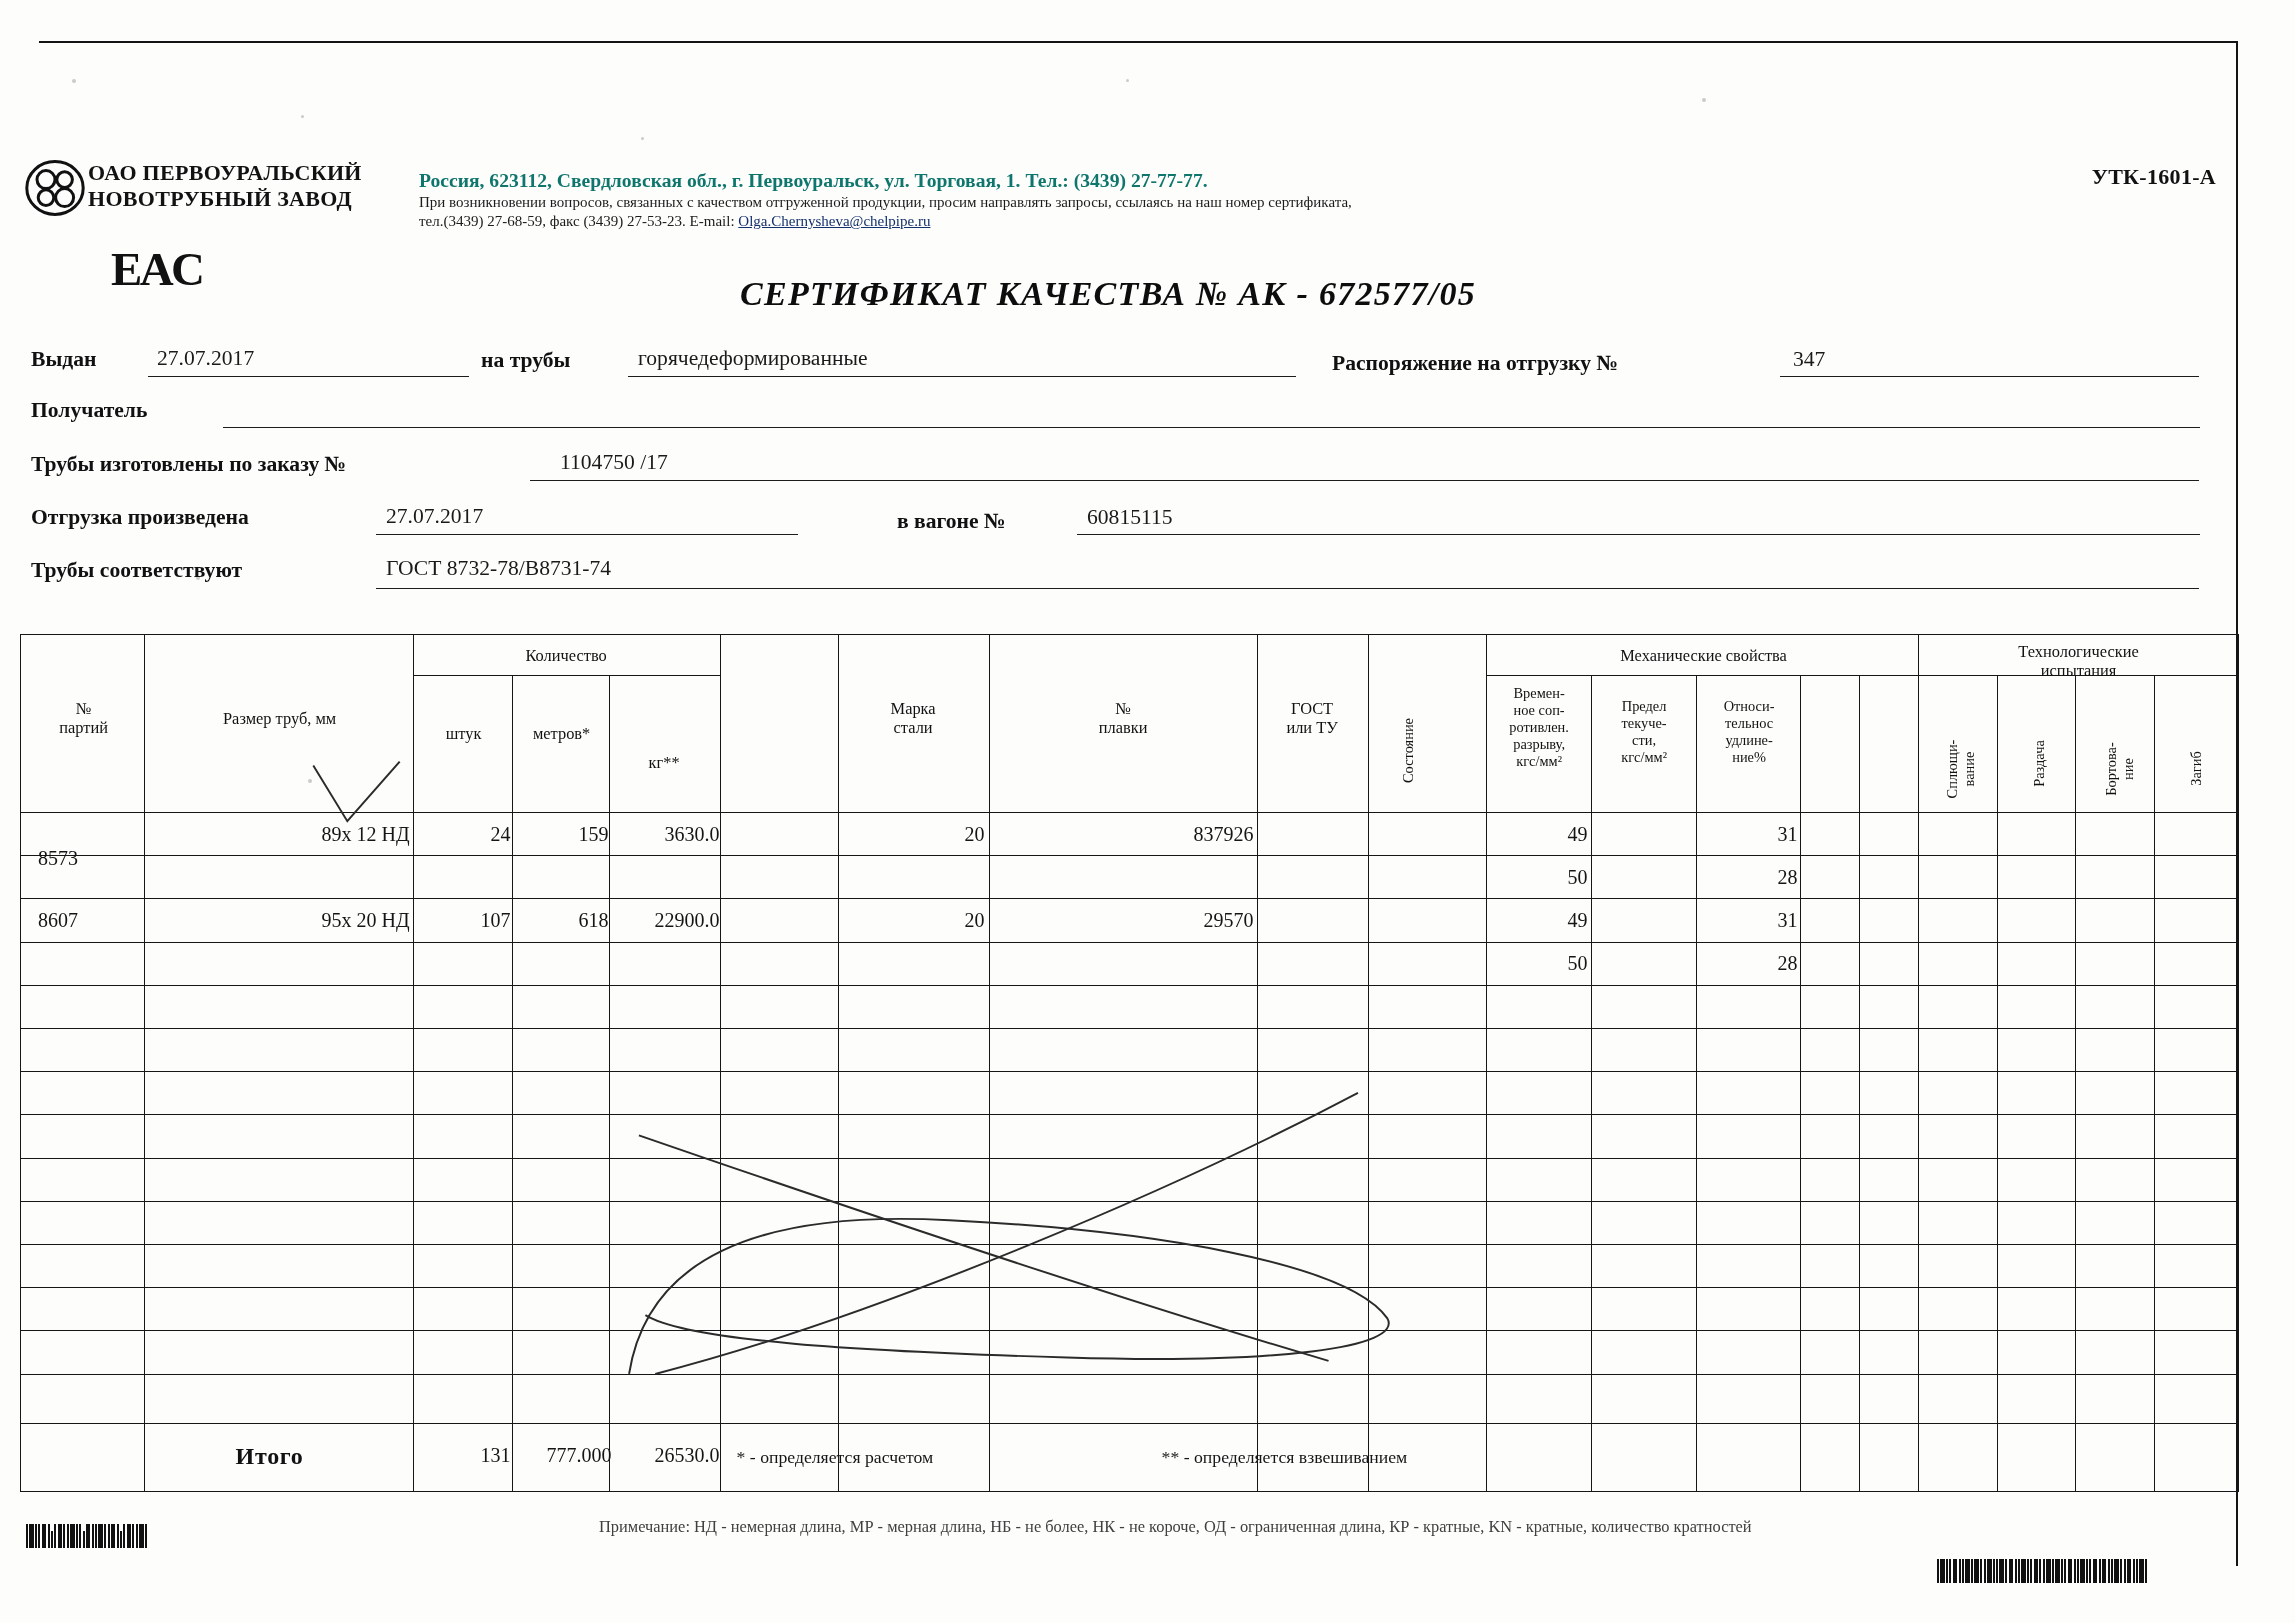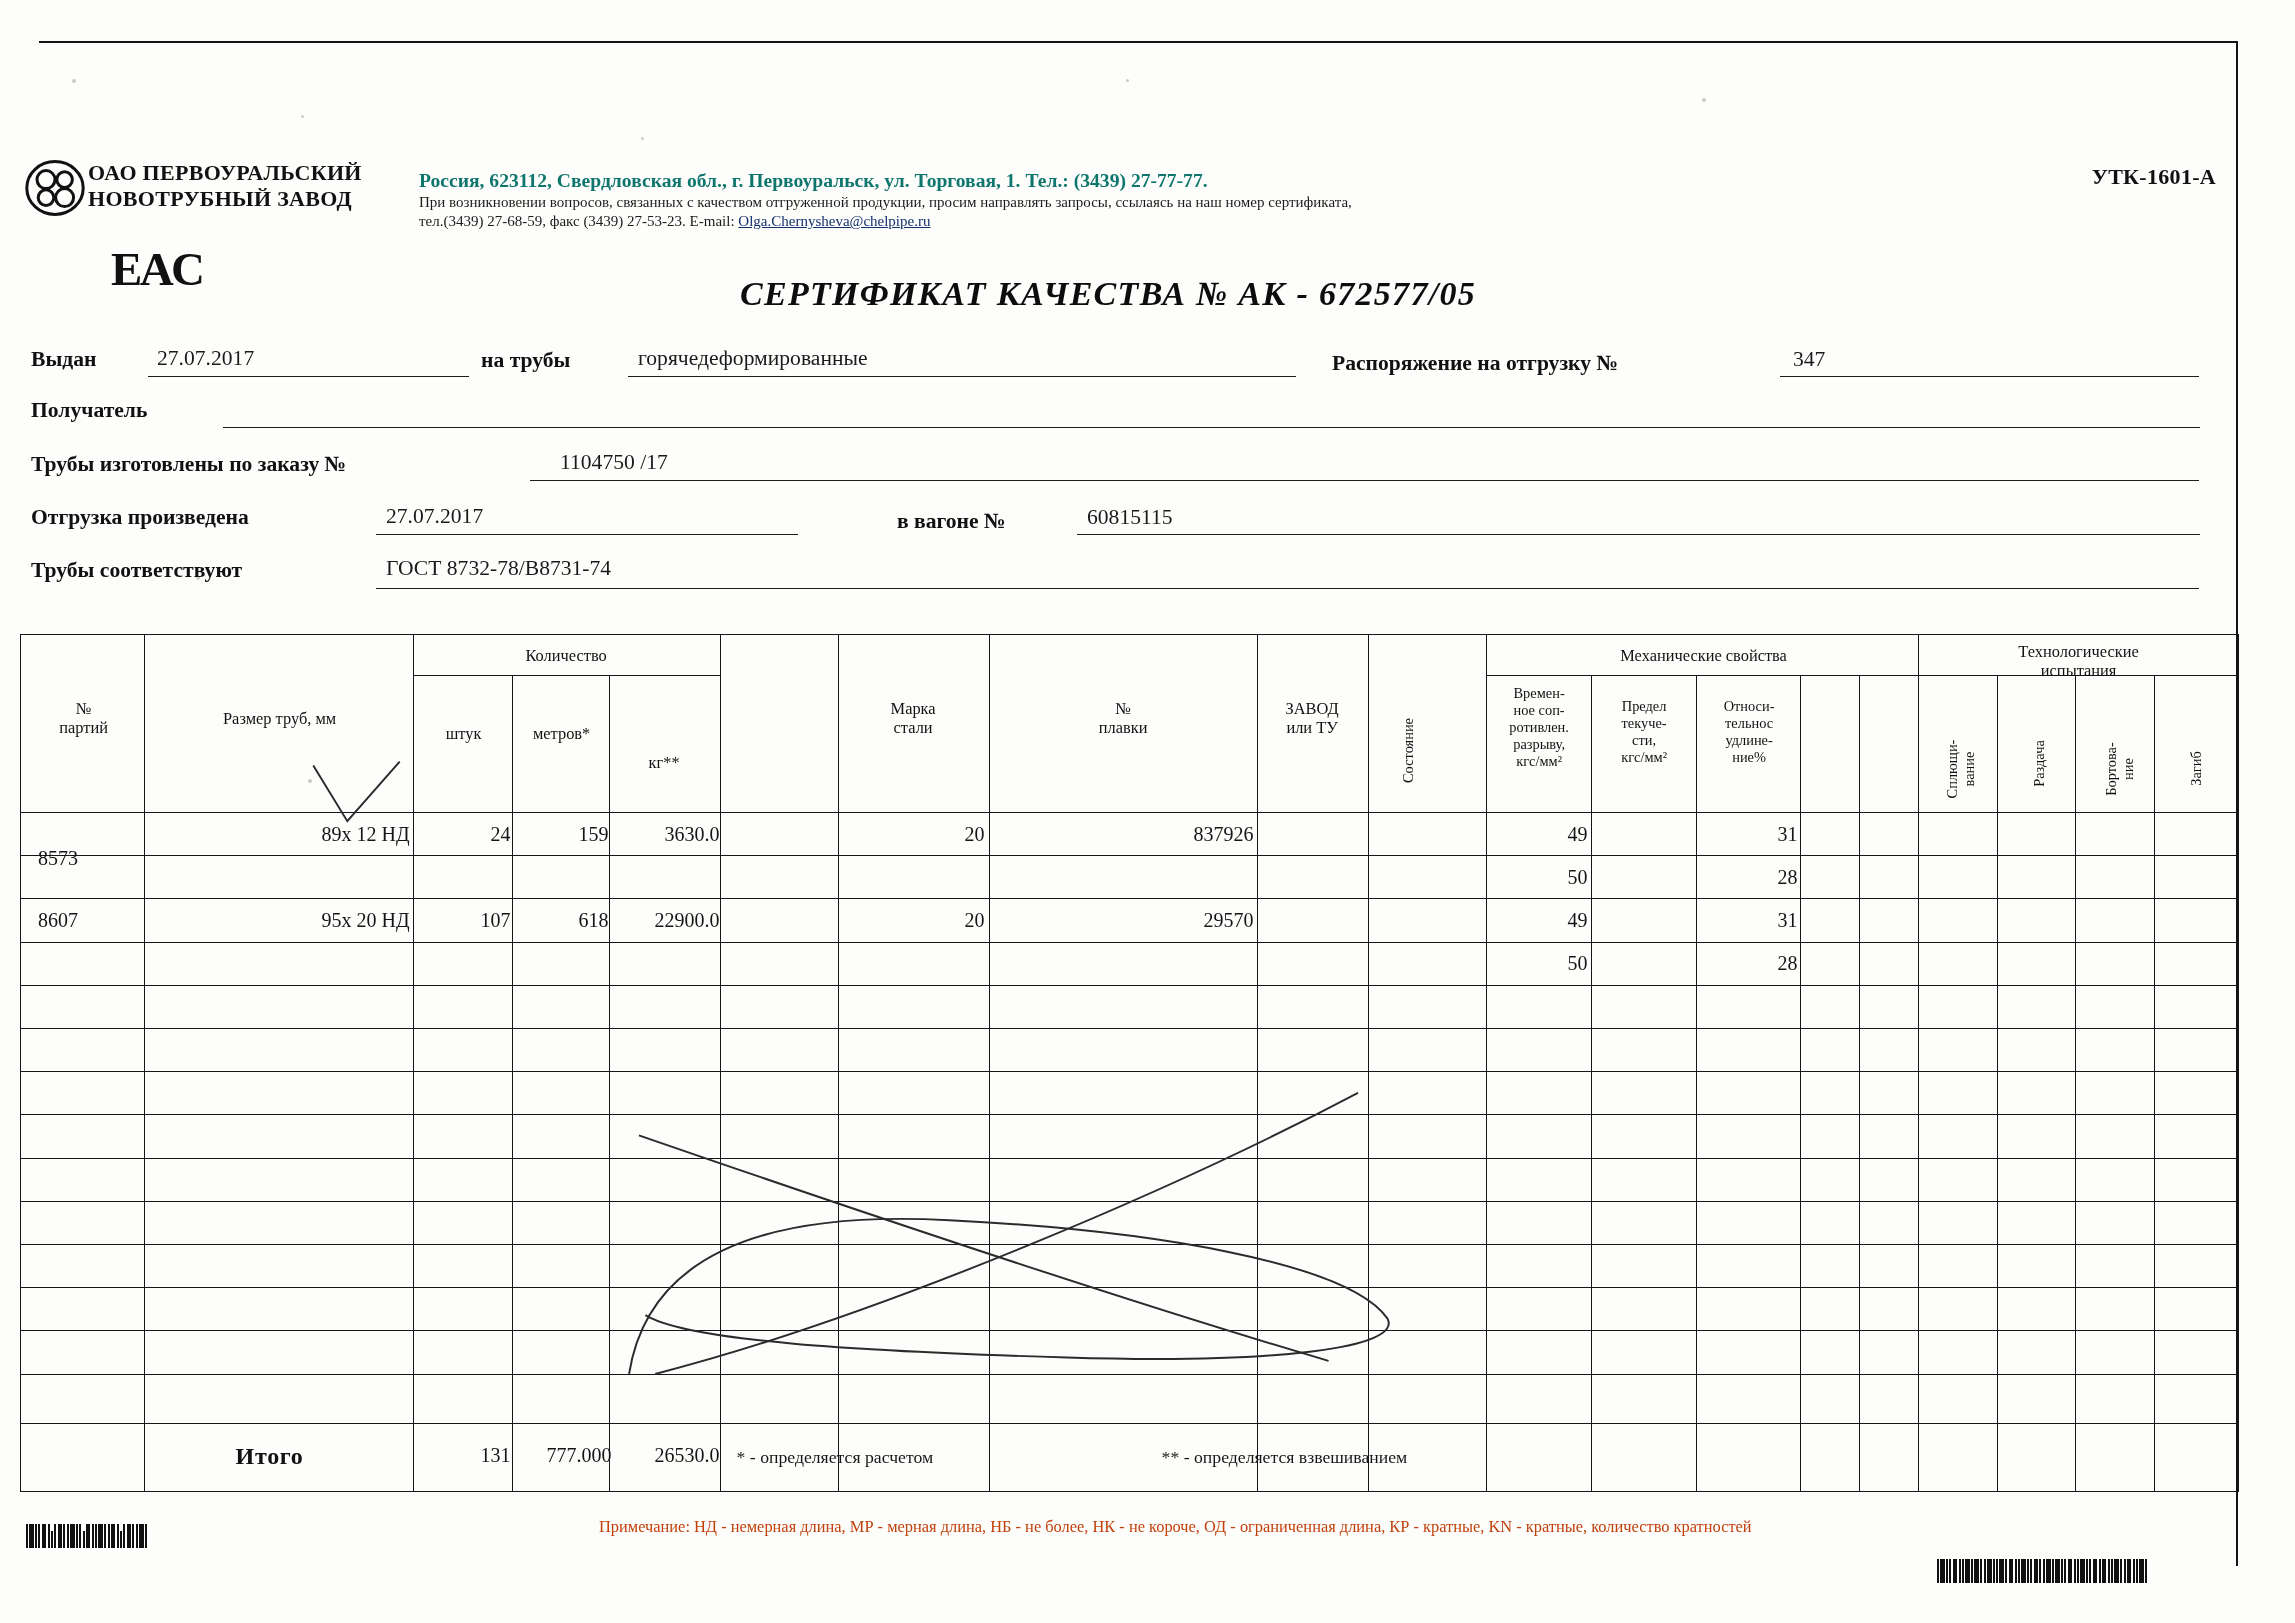--- a/index.html
+++ b/index.html
@@ -35,21 +35,21 @@
   
   .tbl{position:absolute;left:19.6px;top:634px;width:2219px;height:871px;}
   .cellv{position:absolute;width:1.3px;background:#161616;}
   .cellh{position:absolute;height:1.3px;background:#161616;}
   .th{position:absolute;text-align:center;font-size:16.4px;line-height:19px;color:#121212;}
   .th.sm{font-size:14.4px;line-height:17px;}
   .th.rot{transform-origin:center center;white-space:nowrap;}
   .td{position:absolute;text-align:right;font-size:20px;color:#151515;white-space:nowrap;}
   .total-lbl{position:absolute;font-weight:bold;font-size:24px;color:#111;letter-spacing:0.7px;}
   .note{position:absolute;font-size:17.7px;color:#161616;}
-  .footnote{position:absolute;font-size:16.4px;color:#c2410c;}
+  .footnote{position:absolute;font-size:16.4px;color:#404040;}
 
   
   .scribble{position:absolute;pointer-events:none;}
   .barcode{position:absolute;display:flex;align-items:flex-end;gap:1.3px;}
   .barcode i{display:block;background:#111;width:2px;height:23.6px;}
   .barcode i.w{width:4.6px;}
   .barcode i.s{height:17px;}
 </style>
 </head>
 <body>
@@ -175,21 +175,21 @@
 партий</div>
     <div class="th" style="left:134px;top:75px;width:252px;">Размер труб, мм</div>
     <div class="th" style="left:399px;top:11.8px;width:295px;">Количество</div>
     <div class="th" style="left:398px;top:90px;width:92px;">штук</div>
     <div class="th" style="left:496px;top:90px;width:92px;">метров*</div>
     <div class="th" style="left:592px;top:76px;width:105px;margin-top:43px;">кг**</div>
     <div class="th" style="left:823px;top:65px;width:141px;white-space:pre-line;">Марка
 стали</div>
     <div class="th" style="left:974px;top:65px;width:259px;white-space:pre-line;">№
 плавки</div>
-    <div class="th" style="left:1242px;top:65px;width:101px;white-space:pre-line;">ЗАВОД
+    <div class="th" style="left:1242px;top:65px;width:101px;white-space:pre-line;">ГОСТ
 или ТУ</div>
     <div class="th rot sm" style="left:1306px;top:108px;width:164px;transform:rotate(-90deg);">Состояние</div>
     <div class="th" style="left:1473px;top:11.8px;width:422px;">Механические свойства</div>
     <div class="th sm" style="left:1470px;top:51px;width:99px;white-space:pre-line;">Времен-
 ное соп-
 ротивлен.
 разрыву,
 кгс/мм²</div>
     <div class="th sm" style="left:1575px;top:64px;width:99px;white-space:pre-line;">Предел
 текуче-

